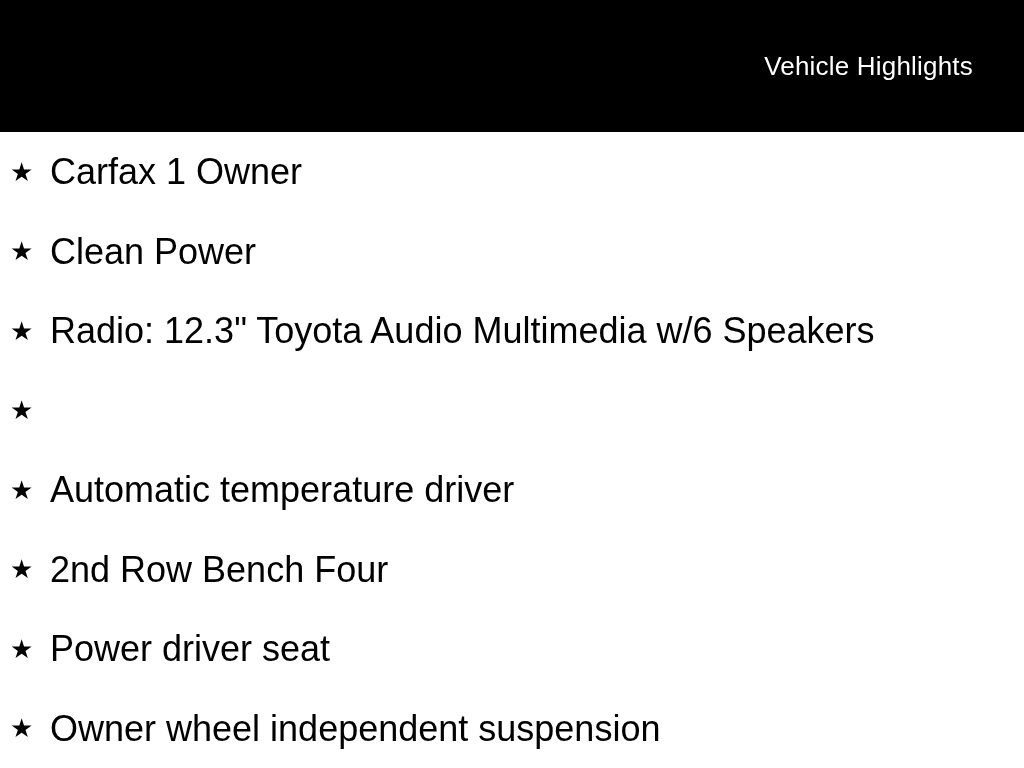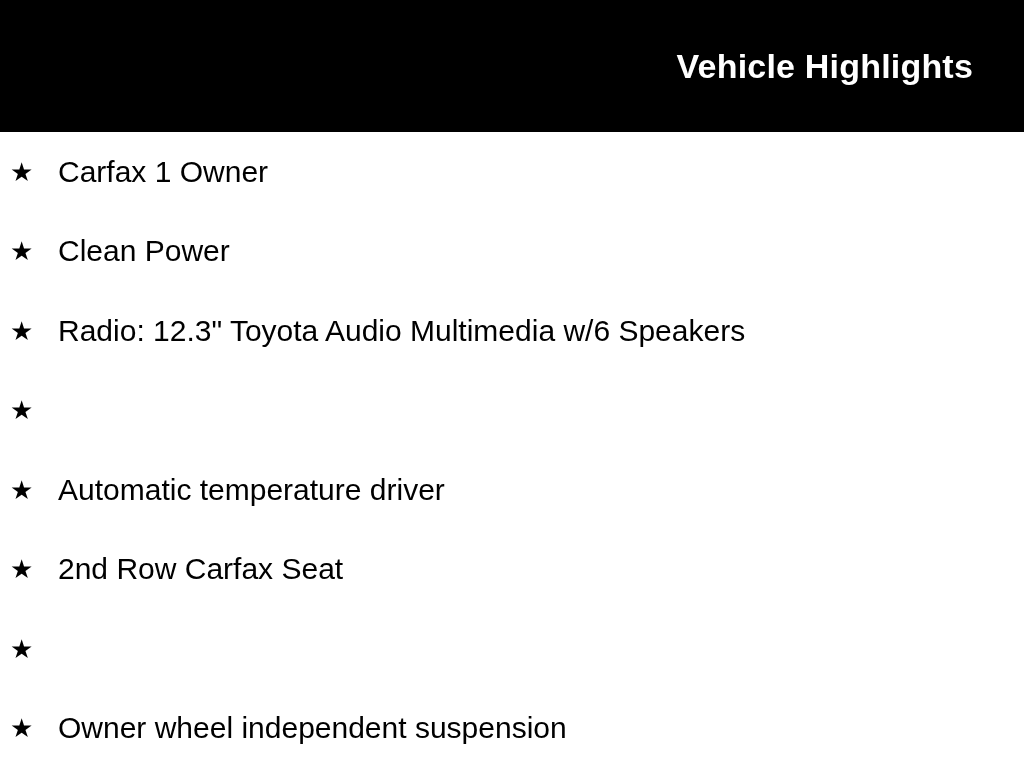--- a/index.html
+++ b/index.html
@@ -20,22 +20,22 @@
     width: 100%;
     height: 132px;
     background: #000000;
     display: flex;
     align-items: center;
     justify-content: flex-end;
     padding-right: 51px;
   }
   .header-title {
     color: #ffffff;
-    font-size: 34px;
-    font-weight: 700;
+    font-size: 26px;
+    font-weight: 400;
     letter-spacing: 0.2px;
     margin-left: 44px;
   }
   .highlights {
     box-sizing: border-box;
     height: 636px;
     display: flex;
     flex-direction: column;
     padding-left: 10px;
     padding-right: 10px;
@@ -47,23 +47,23 @@
     color: #000000;
   }
   .bullet-star {
     font-size: 26px;
     line-height: 1;
     width: 24px;
     text-align: left;
     flex: 0 0 auto;
   }
   .highlight-text {
-    font-size: 30px;
+    font-size: 36px;
     line-height: 1.2;
-    margin-left: 24px;
+    margin-left: 16px;
     white-space: nowrap;
   }
 </style>
 </head>
 <body>
 
 <div class="page">
 
   <div class="header">
     <span class="header-title">Vehicle Highlights</span>
@@ -90,25 +90,26 @@
       <span class="bullet-star">★</span>
     </div>
 
     <div class="highlight-row">
       <span class="bullet-star">★</span>
       <span class="highlight-text">Automatic temperature driver</span>
     </div>
 
     <div class="highlight-row">
       <span class="bullet-star">★</span>
-      <span class="highlight-text">2nd Row Carfax Seat</span>
+      <span class="highlight-text">2nd Row Bench Four</span>
     </div>
 
     <div class="highlight-row">
       <span class="bullet-star">★</span>
+      <span class="highlight-text">Power driver seat</span>
     </div>
 
     <div class="highlight-row">
       <span class="bullet-star">★</span>
       <span class="highlight-text">Owner wheel independent suspension</span>
     </div>
 
   </div>
 </div>
 

